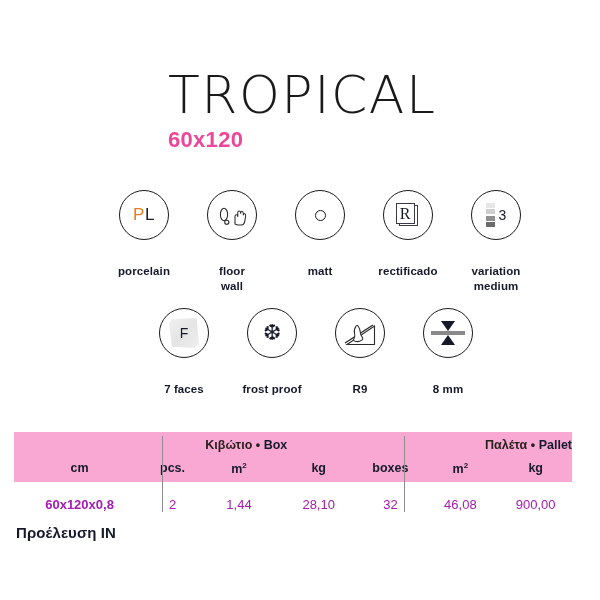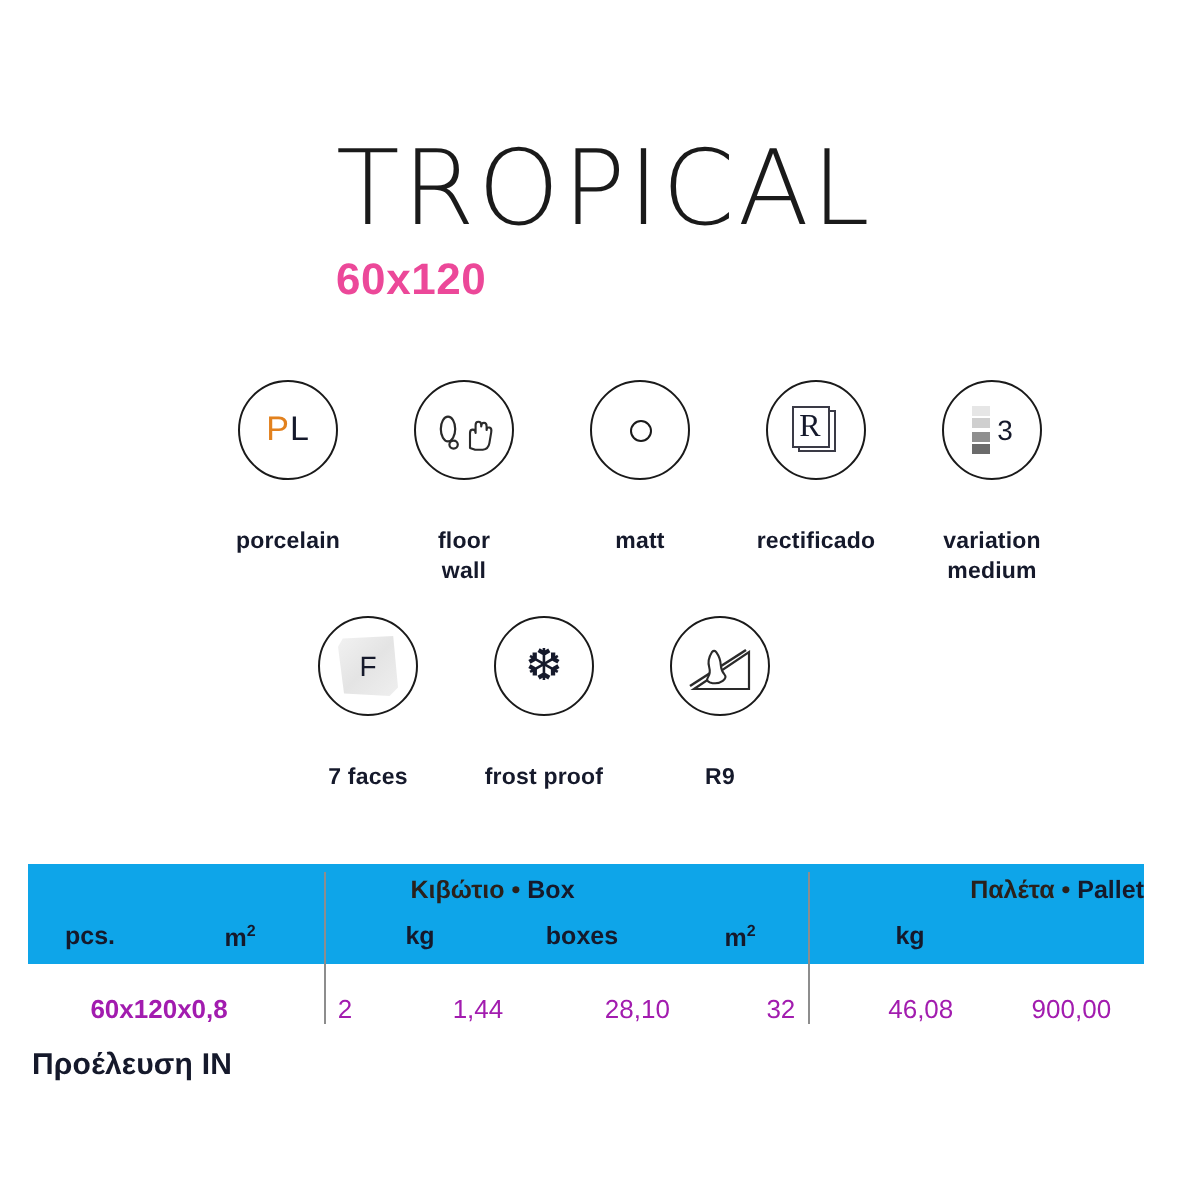--- a/index.html
+++ b/index.html
@@ -149,21 +149,21 @@
   .mm-tri-dn { bottom:1px; border-bottom:10px solid #15192b; }
 
   
   #spec-table {
     position: absolute;
     left: 14px;
     top: 432px;
     width: 558px;
   }
   .thead {
-    background: #0ea5e9;
+    background: #f9a8d4;
     position: relative;
     height: 50px;
   }
   .grp-row {
     display:flex;
     position:absolute;
     left:0; top:6px; width:100%;
     font-size: 12.5px;
     font-weight: bold;
   }
@@ -314,20 +314,30 @@
     <div class="icon-circle">
       <svg class="r9-svg" width="34" height="28" viewBox="0 0 34 28">
         <path d="M2 24 L30 6" stroke="#2a2a2a" stroke-width="1.3" fill="none"></path>
         <path d="M4 25.5 L31.5 7 L31.5 25.5 Z" fill="none" stroke="#2a2a2a" stroke-width="1.1"></path>
         <path d="M13 7 Q10.5 11 11.6 14.6 Q12.4 17.4 11 19.6 Q9.8 21.4 12 22.2 Q15.6 23.4 18.4 21.4 Q20.6 19.8 19.2 18.2 Q17.6 16.4 17.4 13.6 Q17.2 10 15.2 7.2 Q14.2 5.8 13 7 Z" fill="#ffffff" stroke="#2a2a2a" stroke-width="1.05" stroke-linejoin="round"></path>
       </svg>
     </div>
     <div class="icon-caption">R9</div>
   </div>
 
+  <div class="icon-cell">
+    <div class="icon-circle">
+      <span class="mm-wrap">
+        <span class="mm-tri-up"></span>
+        <span class="mm-bar"></span>
+        <span class="mm-tri-dn"></span>
+      </span>
+    </div>
+    <div class="icon-caption">8 mm</div>
+  </div>
 
 </div>
 
 <div id="spec-table">
 
   <div class="thead">
 
     <div class="grp-row">
       <div class="grp-spacer"></div>
       <div class="grp-box">
@@ -336,20 +346,21 @@
         <span class="eng">Box</span>
       </div>
       <div class="grp-pallet">
         <span class="greek">Παλέτα</span>
         <span class="dot-sep">•</span>
         <span class="eng">Pallet</span>
       </div>
     </div>
 
     <div class="unit-row">
+      <div class="c-cm">cm</div>
       <div class="c-pcs">pcs.</div>
       <div class="c-bm2"><span>m</span><span class="sup">2</span></div>
       <div class="c-bkg">kg</div>
       <div class="c-boxes">boxes</div>
       <div class="c-pm2"><span>m</span><span class="sup">2</span></div>
       <div class="c-pkg">kg</div>
     </div>
 
   </div>
 

